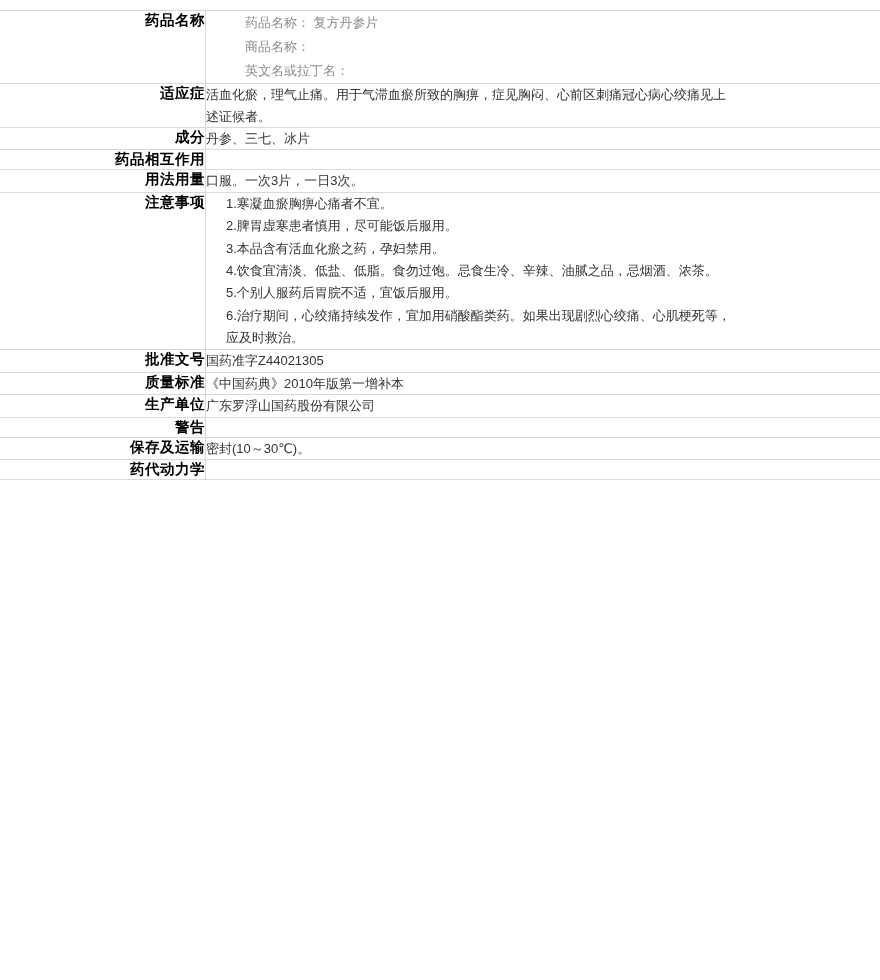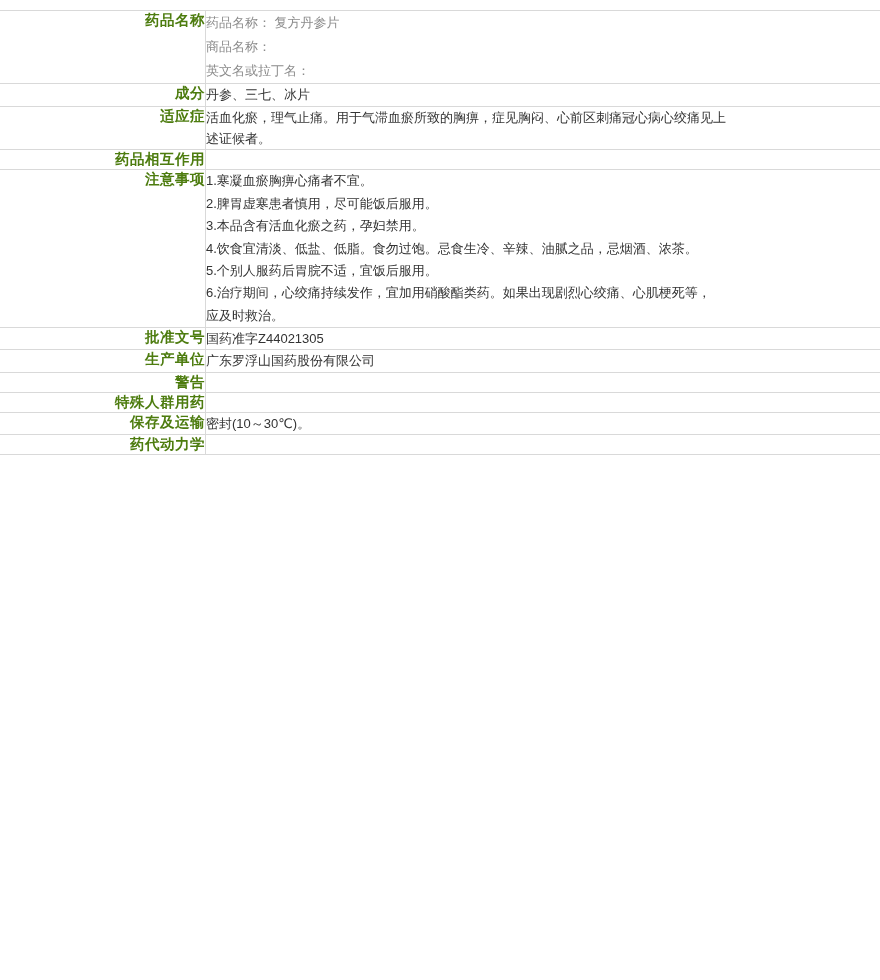--- a/index.html
+++ b/index.html
@@ -33,21 +33,21 @@
   table.drug-table td {
     vertical-align: top;
     padding: 0;
   }
   td.label-cell {
     width: 205px;
     text-align: right;
     padding: 9px 12px 9px 0;
     font-weight: bold;
     font-size: 14.5px;
-    color: #4d7c0f;
+    color: #000000;
     letter-spacing: 0.5px;
     white-space: nowrap;
     border-right: 1px solid #d9d9d9;
   }
   td.value-cell {
     width: 675px;
     padding: 9px 14px 9px 16px;
     font-size: 13px;
     line-height: 1.65;
     color: #333333;
@@ -57,64 +57,72 @@
     white-space: pre-wrap;
   }
   .value-line.muted {
     color: #8b8b8b;
   }
   td.value-cell.empty {
     height: 18px;
   }
   .name-block .value-line {
     line-height: 1.85;
+    margin-left: 39px;
   }
   .notice-list .value-line {
     line-height: 1.72;
+    margin-left: 20px;
   }
 </style>
 </head>
 <body>
 
 <div class="page">
   <table class="drug-table">
     <tbody>
 
       <tr>
         <td class="label-cell">药品名称</td>
         <td class="value-cell name-block">
           <span class="value-line muted">药品名称： 复方丹参片</span>
           <span class="value-line muted">商品名称：</span>
           <span class="value-line muted">英文名或拉丁名：</span>
         </td>
       </tr>
 
       <tr>
-        <td class="label-cell">成分</td>
+        <td class="label-cell">适应症</td>
         <td class="value-cell">
-          <span class="value-line">丹参、三七、冰片</span>
+          <span class="value-line">活血化瘀，理气止痛。用于气滞血瘀所致的胸痹，症见胸闷、心前区刺痛冠心病心绞痛见上</span>
+          <span class="value-line">述证候者。</span>
         </td>
       </tr>
 
       <tr>
-        <td class="label-cell">适应症</td>
+        <td class="label-cell">成分</td>
         <td class="value-cell">
-          <span class="value-line">活血化瘀，理气止痛。用于气滞血瘀所致的胸痹，症见胸闷、心前区刺痛冠心病心绞痛见上</span>
-          <span class="value-line">述证候者。</span>
+          <span class="value-line">丹参、三七、冰片</span>
         </td>
       </tr>
 
       <tr>
         <td class="label-cell">药品相互作用</td>
         <td class="value-cell empty"></td>
       </tr>
 
 
 
 
+      <tr>
+        <td class="label-cell">用法用量</td>
+        <td class="value-cell">
+          <span class="value-line">口服。一次3片，一日3次。</span>
+        </td>
+      </tr>
 
       <tr>
         <td class="label-cell">注意事项</td>
         <td class="value-cell notice-list">
           <span class="value-line">1.寒凝血瘀胸痹心痛者不宜。</span>
           <span class="value-line">2.脾胃虚寒患者慎用，尽可能饭后服用。</span>
           <span class="value-line">3.本品含有活血化瘀之药，孕妇禁用。</span>
           <span class="value-line">4.饮食宜清淡、低盐、低脂。食勿过饱。忌食生冷、辛辣、油腻之品，忌烟酒、浓茶。</span>
           <span class="value-line">5.个别人服药后胃脘不适，宜饭后服用。</span>
           <span class="value-line">6.治疗期间，心绞痛持续发作，宜加用硝酸酯类药。如果出现剧烈心绞痛、心肌梗死等，</span>
@@ -122,39 +130,41 @@
         </td>
       </tr>
 
       <tr>
         <td class="label-cell">批准文号</td>
         <td class="value-cell">
           <span class="value-line">国药准字Z44021305</span>
         </td>
       </tr>
 
+      <tr>
+        <td class="label-cell">质量标准</td>
+        <td class="value-cell">
+          <span class="value-line">《中国药典》2010年版第一增补本</span>
+        </td>
+      </tr>
 
       <tr>
         <td class="label-cell">生产单位</td>
         <td class="value-cell">
           <span class="value-line">广东罗浮山国药股份有限公司</span>
         </td>
       </tr>
 
       <tr>
         <td class="label-cell">警告</td>
         <td class="value-cell empty"></td>
       </tr>
 
 
 
-      <tr>
-        <td class="label-cell">特殊人群用药</td>
-        <td class="value-cell empty"></td>
-      </tr>
 
       <tr>
         <td class="label-cell">保存及运输</td>
         <td class="value-cell">
           <span class="value-line">密封(10～30℃)。</span>
         </td>
       </tr>
 
 
       <tr>

